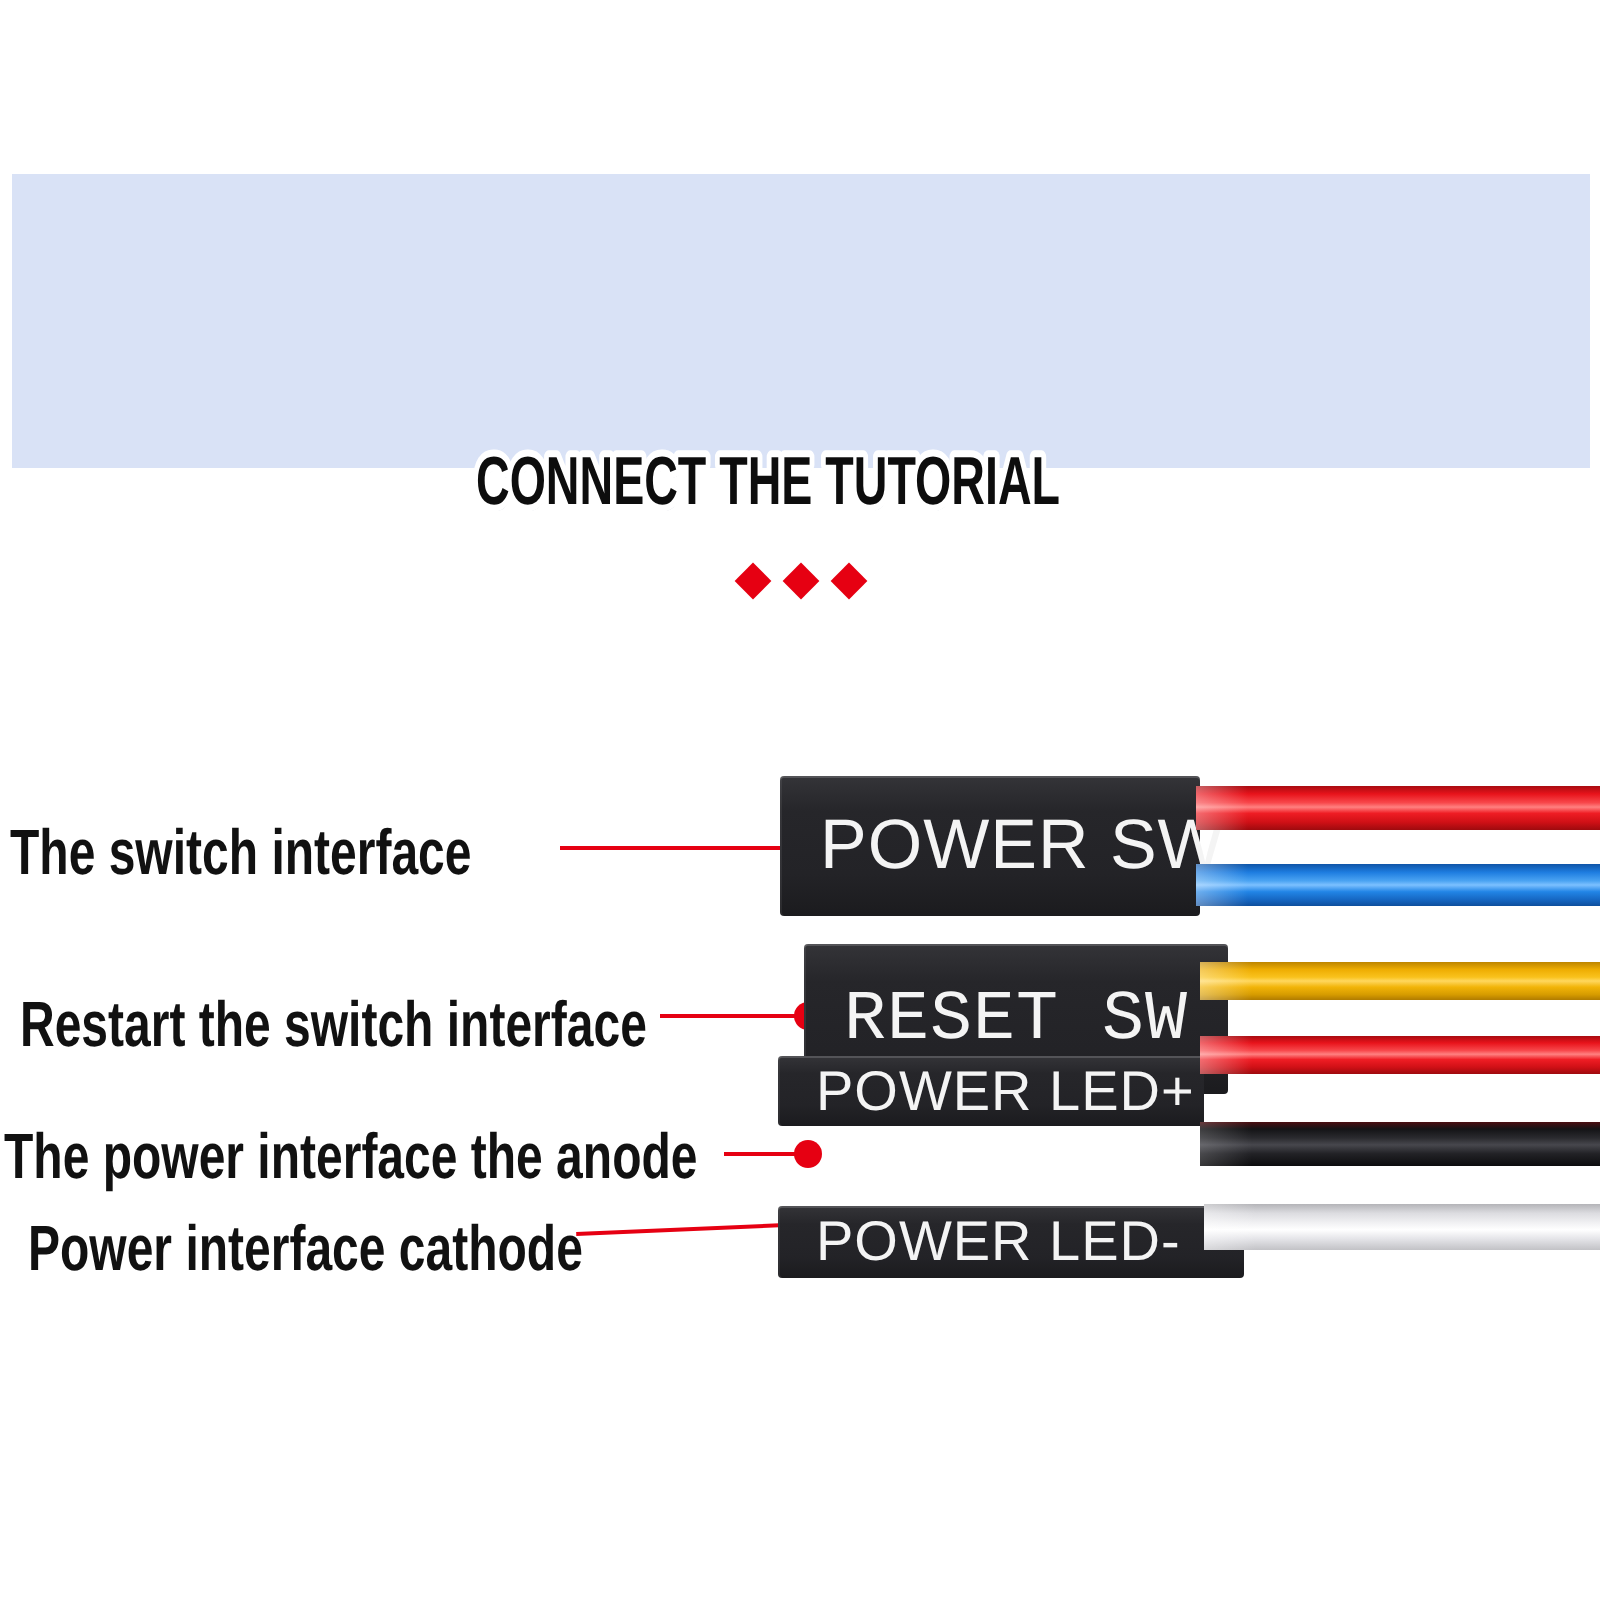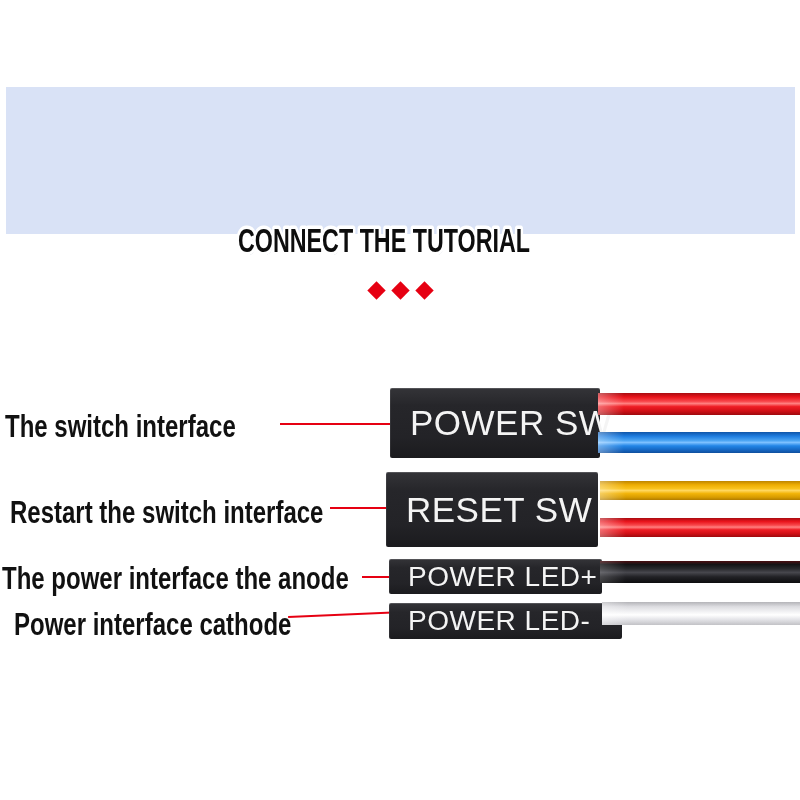--- a/index.html
+++ b/index.html
@@ -86,24 +86,24 @@
 <div class="leader" style="left:288px;top:611px;width:116px;transform:rotate(-2.5deg);transform-origin:100% 50%;"></div>
 
 <div class="leader-dot" style="left:396px;top:417px;"></div>
 <div class="leader-dot" style="left:397px;top:501px;"></div>
 <div class="leader-dot" style="left:397px;top:570px;"></div>
 <div class="leader-dot" style="left:397px;top:605px;"></div>
 
 <div class="block block-lg" style="left:390px;top:388px;width:210px;height:70px;">
   <span class="block-label">POWER SW</span>
 </div>
-<div class="block block-lg" style="left:386px;top:472px;width:212px;height:75px;">
+<div class="block block-lg" style="left:402px;top:472px;width:212px;height:75px;font-family:Liberation Mono, monospace;">
   <span class="block-label">RESET SW</span>
 </div>
-<div class="block block-sm" style="left:389px;top:559px;width:213px;height:35px;">
+<div class="block block-sm" style="left:389px;top:528px;width:213px;height:35px;">
   <span class="block-label">POWER LED+</span>
 </div>
 <div class="block block-sm" style="left:389px;top:603px;width:233px;height:36px;">
   <span class="block-label">POWER LED-</span>
 </div>
 
 <div class="wire wire-red" style="left:598px;top:393px;width:202px;height:22px;"></div>
 <div class="wire wire-blue" style="left:598px;top:432px;width:202px;height:21px;"></div>
 <div class="wire wire-yellow" style="left:600px;top:481px;width:200px;height:19px;"></div>
 <div class="wire wire-red" style="left:600px;top:518px;width:200px;height:19px;"></div>

